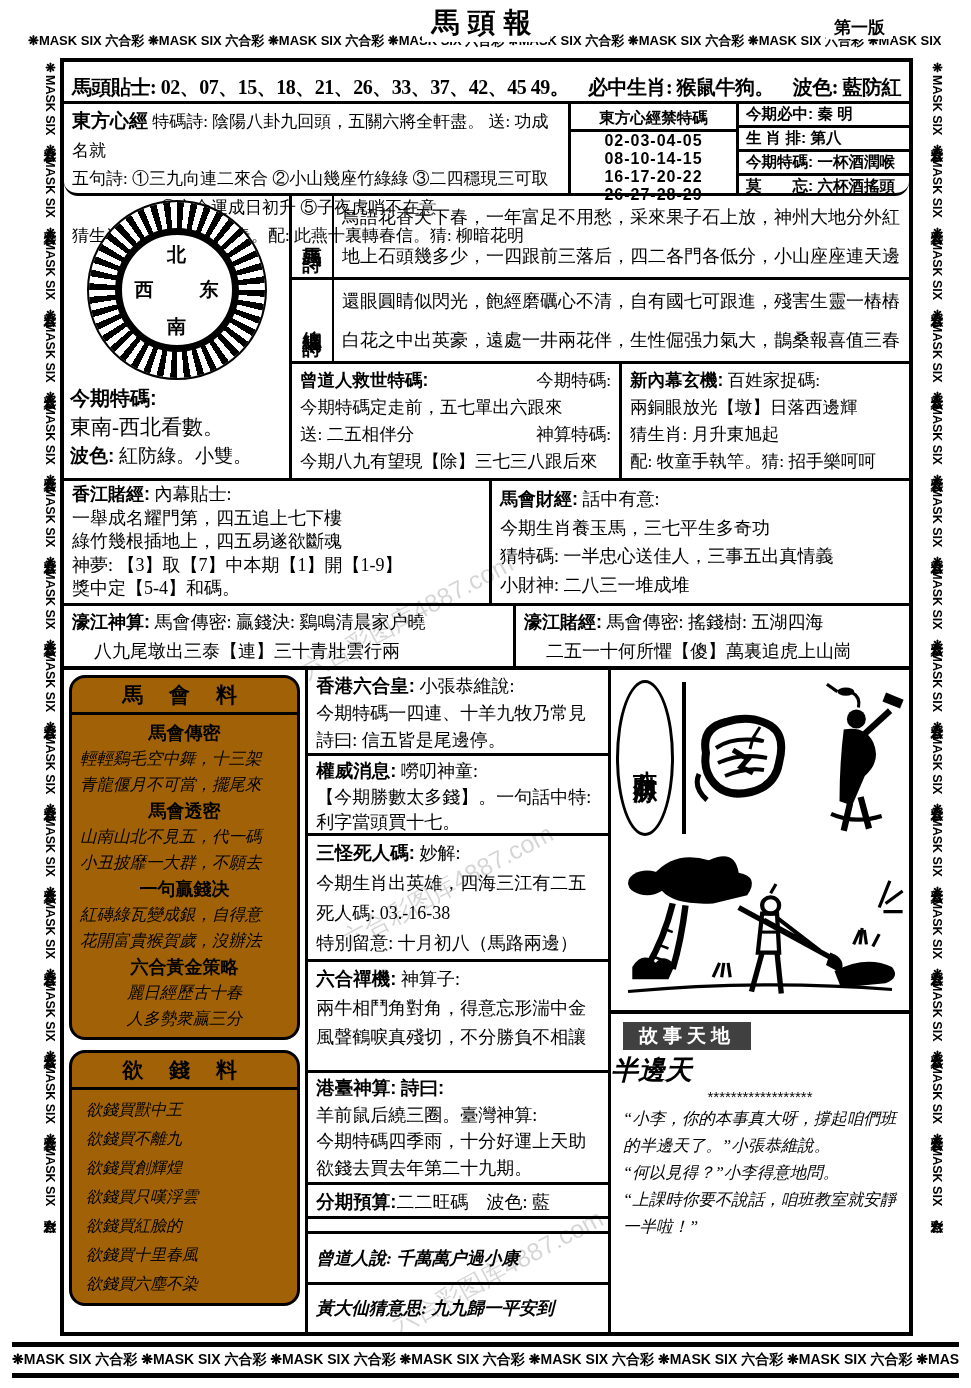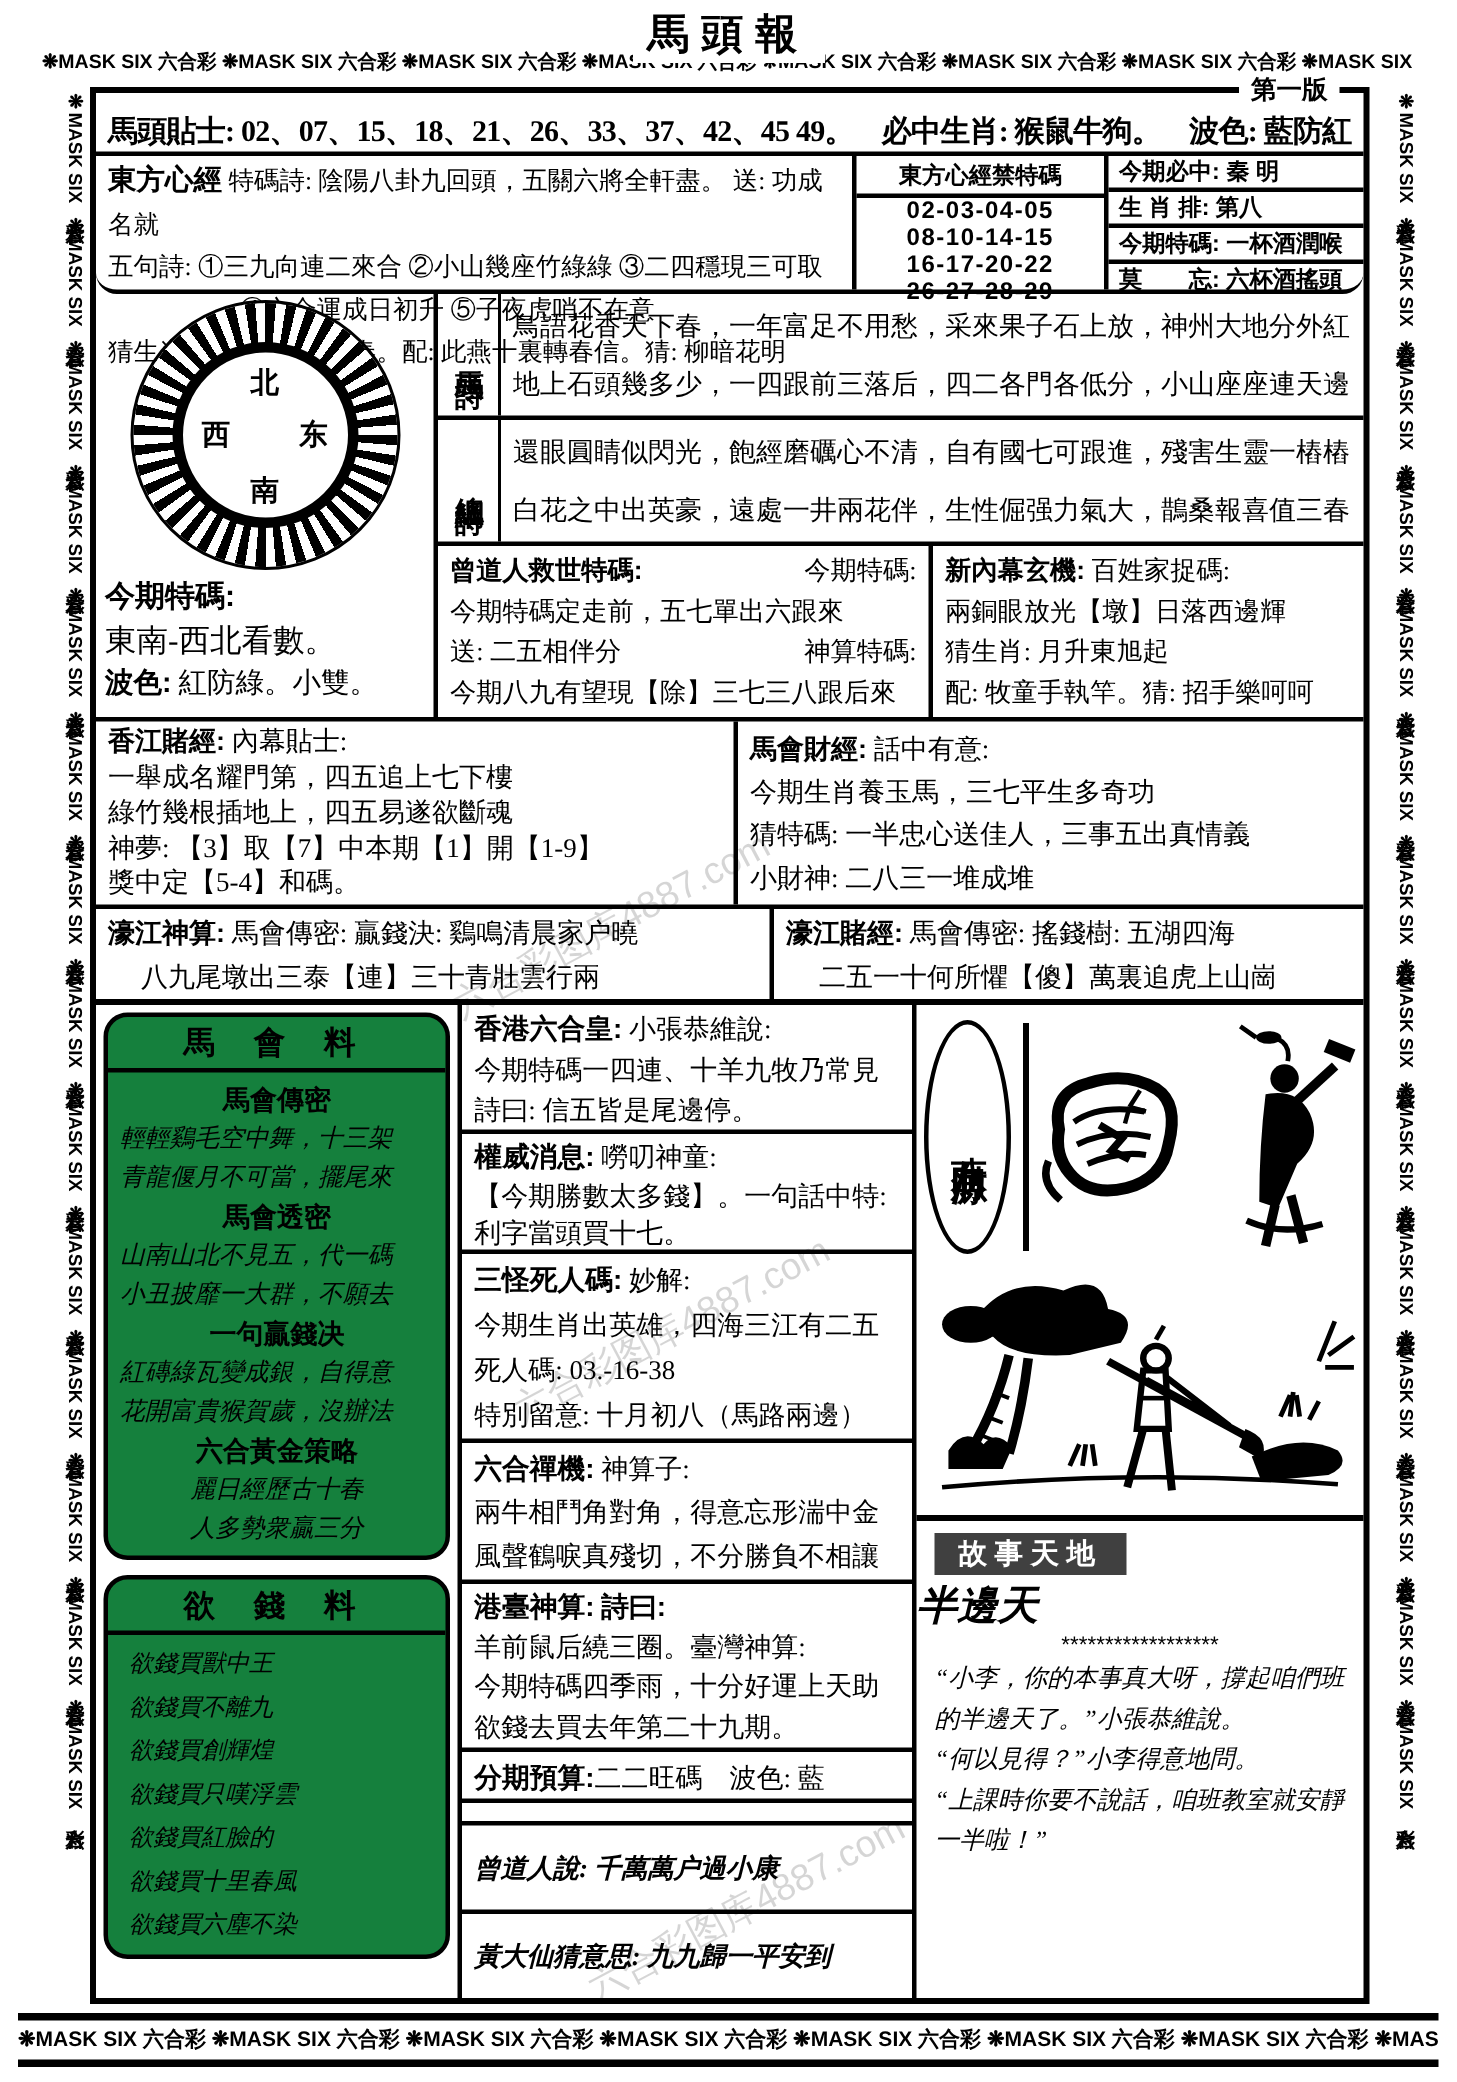--- a/index.html
+++ b/index.html
@@ -5,21 +5,21 @@
   * { margin:0; padding:0; box-sizing:border-box; }
   body { background:#fff; }
   .page { position:relative; width:971px; height:1388px; background:#fff; color:#000;
           font-family:"Liberation Serif", serif; overflow:hidden; }
   
   .banner-top { position:absolute; top:26px; left:28px; right:28px; height:30px;
     display:flex; align-items:center; overflow:hidden; white-space:nowrap;
     font-family:"Liberation Sans",sans-serif; font-weight:bold; font-size:13px; }
   .logo { position:absolute; left:50%; top:4px; transform:translateX(-50%);
     background:#fff; padding:0 10px; font-weight:bold; font-size:28px; letter-spacing:8px; z-index:3;}
-  .edition { position:absolute; right:78px; top:48px; background:#fff; padding:0 8px;
+  .edition { position:absolute; right:78px; top:16px; background:#fff; padding:0 8px;
     font-weight:bold; font-size:17px; z-index:3;}
   .banner-left, .banner-right { position:absolute; top:60px; bottom:58px; width:30px;
     writing-mode:vertical-rl; text-orientation:mixed; overflow:hidden; white-space:nowrap;
     font-family:"Liberation Sans",sans-serif; font-weight:bold; font-size:12.5px; }
   .banner-left { left:28px; } .banner-right { right:26px; }
   .banner-bottom { position:absolute; left:12px; right:12px; bottom:10px; height:36px;
     border-top:5px solid #000; border-bottom:5px solid #000; display:flex; align-items:center;
     overflow:hidden; white-space:nowrap; font-family:"Liberation Sans",sans-serif;
     font-weight:bold; font-size:14px; }
   
@@ -74,38 +74,38 @@
   .hj { width:428px; border-right:3px solid #000; padding:2px 8px; font-size:18px; line-height:23.5px; }
   .mcfin { flex:1; padding:4px 8px; font-size:18px; line-height:28.5px; }
   
   .rowF { height:64px; border-bottom:4px solid #000; display:flex; font-size:18px; }
   .hjss { width:452px; border-right:3px solid #000; padding:2px 8px; line-height:29px; }
   .hjdj { flex:1; padding:2px 8px; line-height:29px; }
   .ind2 { padding-left:22px; }
   
   .rowG { flex:1; display:flex; }
   .colA { width:246px; padding:5px 5px; display:flex; flex-direction:column; }
-  .rbox { border:3px solid #000; border-radius:16px; overflow:hidden; background:#15803d; }
+  .rbox { border:3px solid #000; border-radius:16px; overflow:hidden; background:#a16207; }
   .rtitle { font-family:"Liberation Sans",sans-serif; font-weight:bold; font-size:21px;
     text-align:center; padding:3px 0; border-bottom:3px solid #000; letter-spacing:10px; }
   .rbody { padding:5px 8px; }
   .mline { font-style:italic; font-size:16.5px; line-height:26px; }
   .mhead { font-style:normal; font-family:"Liberation Sans",sans-serif; font-weight:bold;
     text-align:center; font-size:18px; line-height:26px; }
   .mcenter { text-align:center; }
   .ybox { margin-top:10px; }
   .yline { font-style:italic; font-size:16px; line-height:29px; padding-left:6px;}
   .colB { width:312px; border-left:3px solid #000; border-right:3px solid #000;
     display:flex; flex-direction:column; }
   .sec { border-bottom:3px solid #000; padding:2px 8px; font-size:18px; }
   .sec .bt { font-size:18.5px; }
   .s-hkking { height:86px; line-height:27px; }
   .s-auth { height:80px; line-height:25.5px; }
   .s-weird { height:126px; line-height:30px; }
-  .s-chanji { height:94px; line-height:29px; }
+  .s-chanji { height:111px; line-height:29px; }
   .s-gangtai { height:112px; line-height:26.5px; }
   .s-install { height:34px; line-height:29px; }
   .gapB { height:12px; }
   .sayrow { border-top:3px solid #000; padding:4px 8px; font-style:italic; font-weight:bold;
     font-size:17.5px; flex:1; display:flex; align-items:center; }
   .colC { flex:1; display:flex; flex-direction:column; }
   .artRow { height:176px; display:flex; align-items:center; padding:4px 2px; }
   .oval { width:58px; height:156px; border:3px solid #000; border-radius:50%;
     display:flex; align-items:center; justify-content:center; margin:0 3px; flex:none;}
   .oval span { writing-mode:vertical-rl; text-orientation:upright; font-weight:bold;

